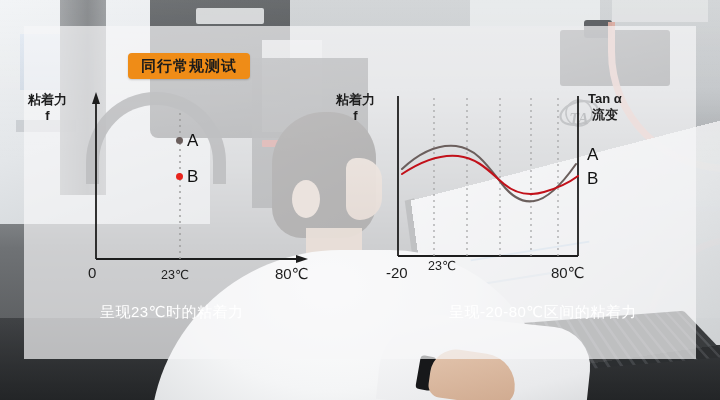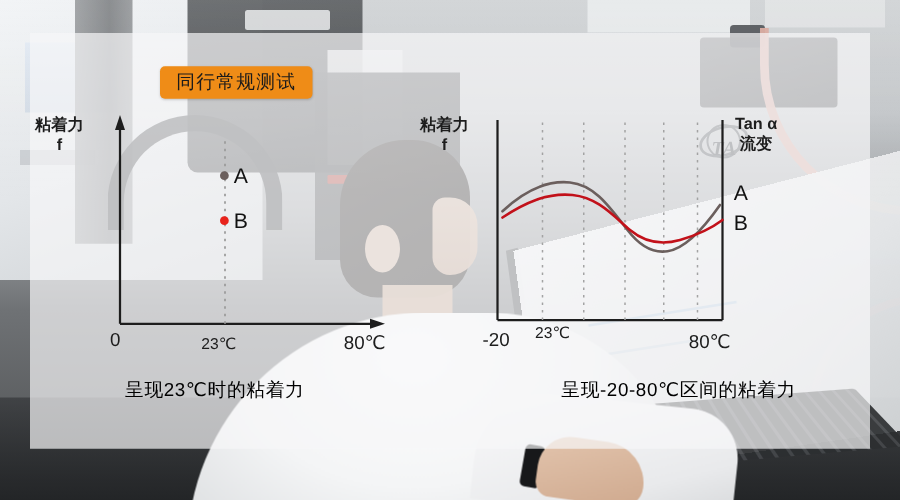--- a/index.html
+++ b/index.html
@@ -208,21 +208,21 @@
     left: 24px; top: 26px; width: 672px; height: 333px;
     background: rgba(246,247,248,0.70);
   }
 
   
   .badge {
     position: absolute;
     background: #ef8c17;
     color: #1b1b1b;
     font-size: 15px;
-    font-weight: 400;
+    font-weight: 700;
     letter-spacing: 1px;
     padding: 5px 13px 6px;
     border-radius: 4px;
     line-height: 1;
     white-space: nowrap;
     box-shadow: 0 1px 2px rgba(0,0,0,.18);
   }
   #badge-left  { left: 128px; top: 53px; }
   #badge-right { left: 434px; top: 53px; }
 
@@ -255,21 +255,21 @@
     font-size: 17px;
     font-weight: 400;
     line-height: 1;
   }
 
   .dot { position: absolute; width: 7px; height: 7px; border-radius: 50%; }
 
   
   .caption {
     position: absolute;
-    color: #000000;
+    color: #ffffff;
     font-size: 15px;
     letter-spacing: .5px;
     white-space: nowrap;
   }
   #cap-left  { left: 100px; top: 303px; }
   #cap-right { left: 416px; top: 303px; margin-left: 33px; }
 
   
   #ta-watermark {
     position: absolute; left: 558px; top: 98px;

